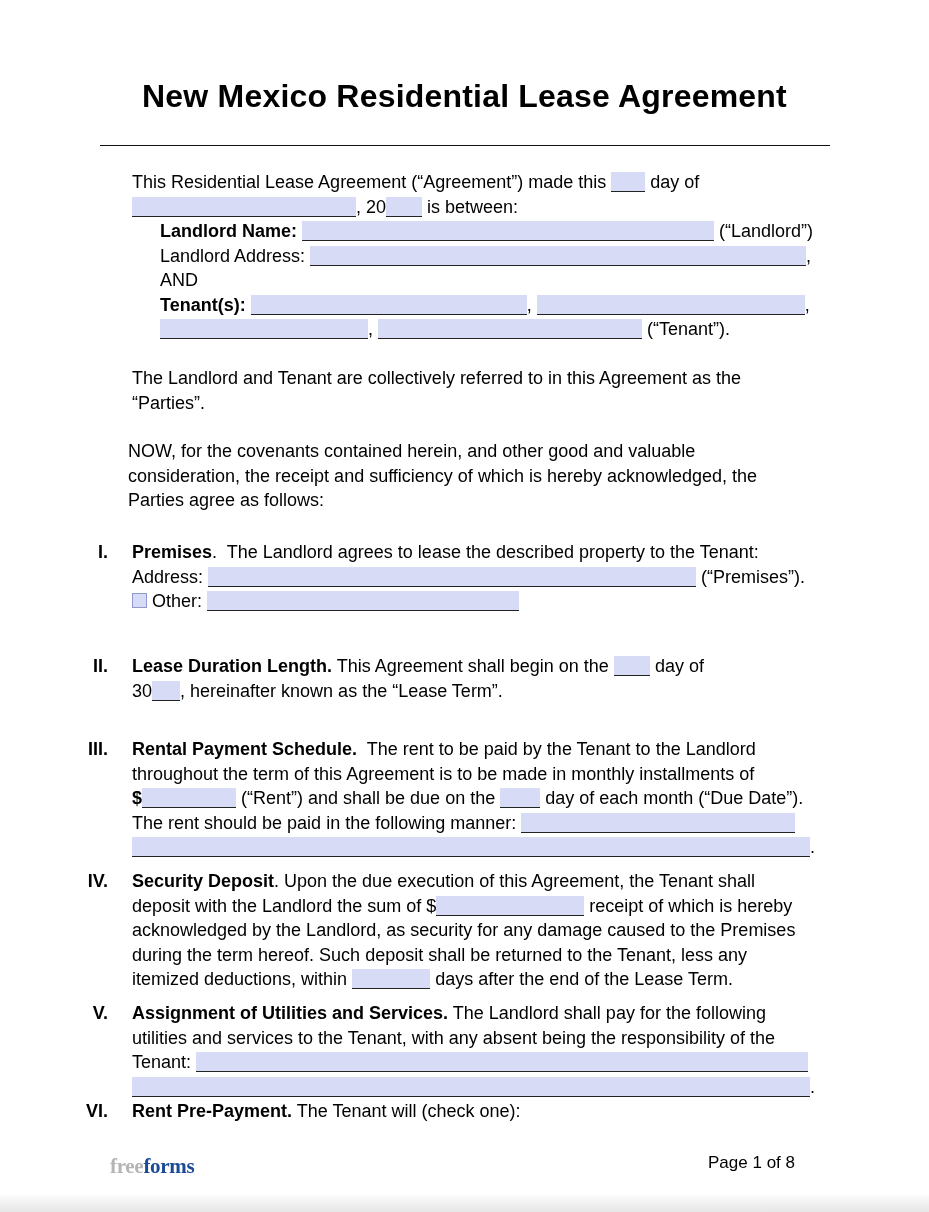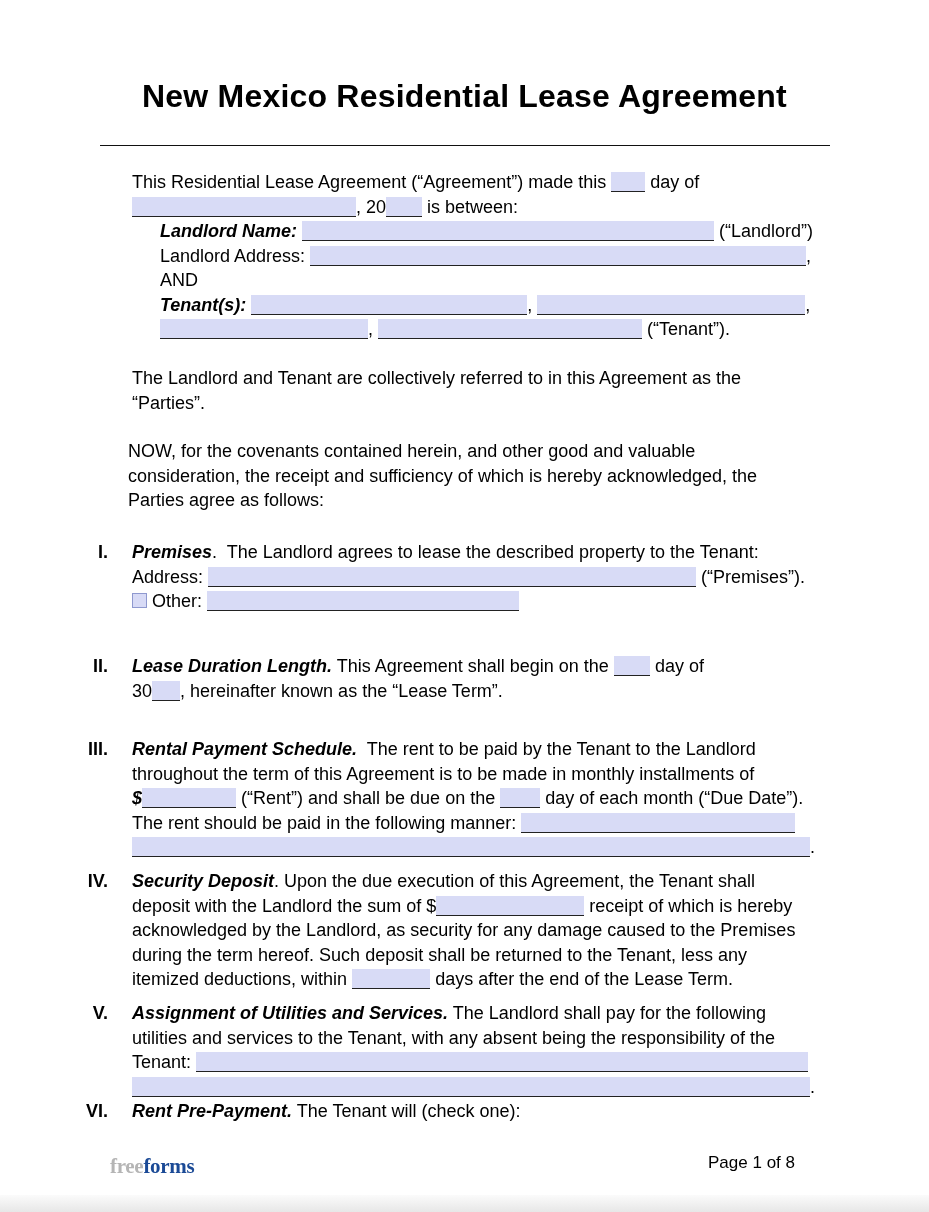--- a/index.html
+++ b/index.html
@@ -9,21 +9,21 @@
     font-size:18px;line-height:24.5px;color:#000;
   }
   .abs{position:absolute;}
   .title{
     position:absolute;top:84px;left:0;width:929px;text-align:center;
     font-size:32px;font-weight:bold;letter-spacing:.2px;
   }
   .rule{position:absolute;top:145px;left:100px;width:730px;border-top:1.6px solid #111;}
   .line{white-space:nowrap;}
   .r{white-space:pre;}
-  .b{white-space:pre;font-weight:bold;font-style:italic;}
+  .b{white-space:pre;font-weight:bold;}
   .ind{margin-left:28px;}
   .field{
     display:inline-block;height:19px;vertical-align:-4px;
     background:var(--field-bg,#d8dbf6);
     border-bottom:1.5px solid #222;
   }
   .cb{
     display:inline-block;width:13px;height:13px;vertical-align:-1px;
     background:var(--field-bg,#d8dbf6);
     border:1.4px solid var(--checkbox-border,#8f99cf);

